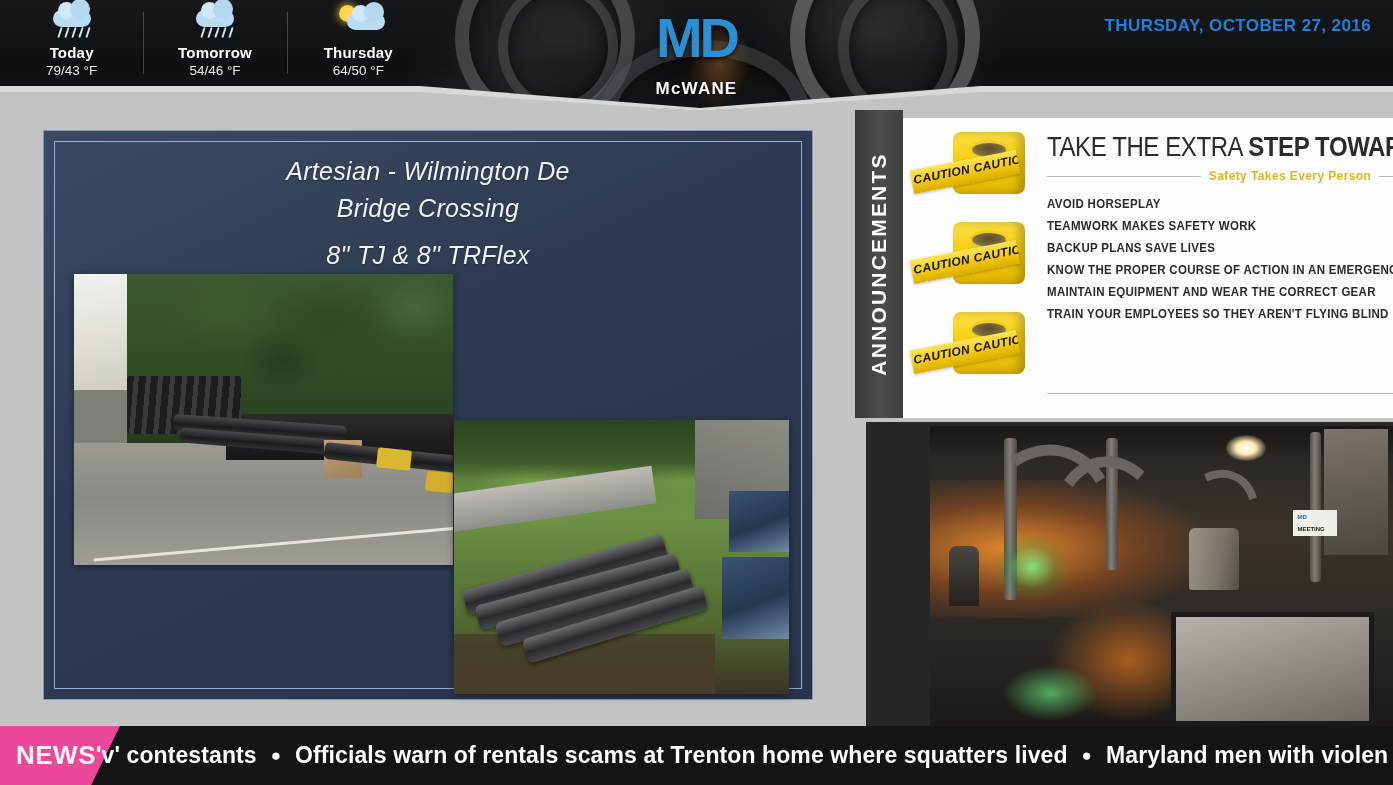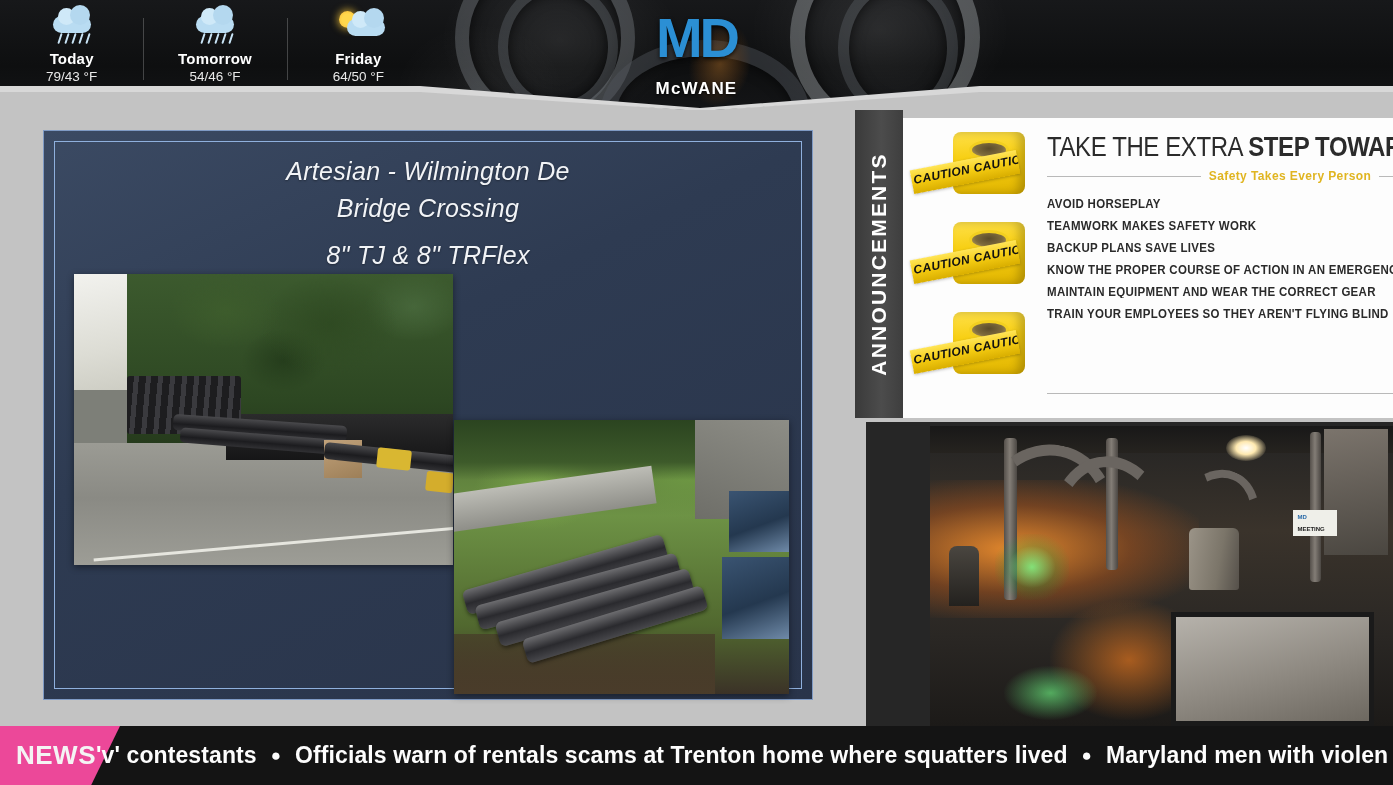--- a/index.html
+++ b/index.html
@@ -36,21 +36,21 @@
   .pipe-ring.r3 { left:790px; top:-60px; width:190px; height:195px; border-width:15px; border-color:rgba(205,210,216,0.32); }
   .pipe-ring.r4 { left:838px; top:-22px; width:120px; height:140px; border-width:11px; border-color:rgba(120,126,134,0.28); }
   .pipe-ring.r5 { left:600px; top:40px; width:210px; height:150px; border-width:16px; border-color:rgba(80,84,90,0.45); }
   .rust {
     position:absolute; left:690px; top:22px; width:60px; height:84px;
     background:radial-gradient(ellipse at 50% 50%, rgba(150,95,35,0.55) 0%, rgba(110,66,24,0.30) 45%, rgba(0,0,0,0) 72%);
     transform:rotate(12deg);
   }
 
   
-  .weather { position:absolute; left:0; top:6px; width:430px; height:98px; display:flex; z-index:3; }
+  .weather { position:absolute; left:0; top:0; width:430px; height:98px; display:flex; z-index:3; }
   .wx-item {
     flex:1; display:flex; flex-direction:column; align-items:center; justify-content:flex-start;
     position:relative; padding-top:4px;
   }
   .wx-item + .wx-item::before {
     content:""; position:absolute; left:0; top:12px; width:1px; height:62px;
     background:rgba(255,255,255,0.22);
   }
   .wx-icon { width:54px; height:38px; position:relative; margin-bottom:2px; }
   .wx-day { color:#fff; font-size:15px; font-weight:bold; letter-spacing:.2px; }
@@ -406,32 +406,33 @@
           </div>
       </div>
       <div class="wx-day">Tomorrow</div>
       <div class="wx-temp">54/46 °F</div>
     </div>
     <div class="wx-item">
       <div class="wx-icon">
         <div class="sun"></div>
         <div class="cloud shift"></div>
       </div>
-      <div class="wx-day">Friday</div>
+      <div class="wx-day">Thursday</div>
       <div class="wx-temp">64/50 °F</div>
     </div>
   </div>
 
   <div class="logo">
     <div class="logo-md">MD</div>
     <div class="logo-name">McWANE</div>
     <div class="logo-name">DUCTILE</div>
   </div>
 
   <div class="clock">
+    <div class="clock-date">THURSDAY, OCTOBER 27, 2016</div>
   </div>
 
   <svg class="header-chevron" viewBox="0 0 1393 30" preserveAspectRatio="none">
     <polygon points="0,8 420,8 700,30 980,8 1393,8 1393,30 0,30" fill="#c3c3c3"></polygon>
     <polygon points="0,5 420,5 700,27 980,5 1393,5 1393,11 980,11 700,30 420,11 0,11" fill="#d8d8d8"></polygon>
   </svg>
 </div>
 
 <div class="slide-panel">
   <div class="slide-inner-border"></div>

